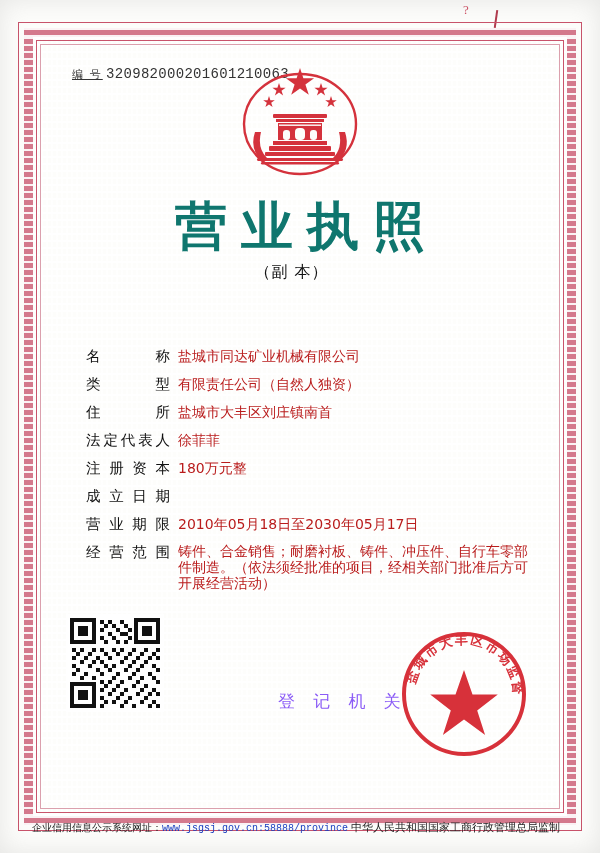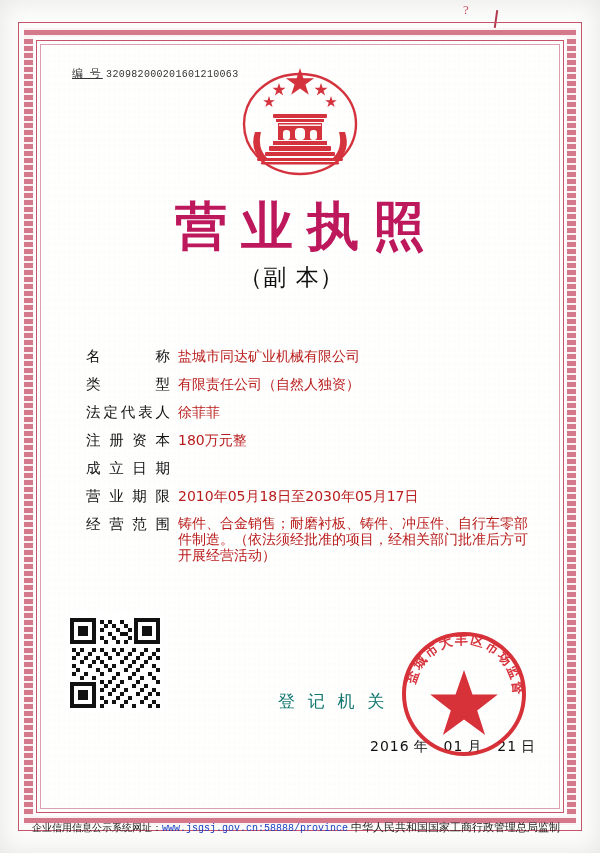--- a/index.html
+++ b/index.html
@@ -102,21 +102,21 @@
     font-family: "Liberation Sans", sans-serif;
     letter-spacing: 0.3px;
   }
   .serial .label {
     font-family: "Liberation Serif", serif;
     letter-spacing: 2px;
     text-decoration: underline;
   }
   .serial .value {
     font-family: "Liberation Mono", monospace;
-    font-size: 10px;
+    font-size: 14px;
   }
 
   
   .emblem {
     position: absolute;
     left: 50%;
     top: 62px;
     transform: translateX(-50%);
     width: 130px;
     height: 118px;
@@ -126,31 +126,31 @@
   .title {
     position: absolute;
     left: 0;
     right: 0;
     top: 192px;
     text-align: center;
     font-family: "DejaVu Sans", sans-serif;
     font-size: 52px;
     font-weight: bold;
     letter-spacing: 14px;
-    color: #be185d;
+    color: #0f766e;
     text-indent: 14px;
   }
   .subtitle {
     position: absolute;
     left: 0;
     right: 17px;
     top: 262px;
     text-align: center;
     font-family: "DejaVu Sans", sans-serif;
-    font-size: 23px;
+    font-size: 16px;
     color: #111;
     letter-spacing: 1px;
   }
 
   .credit-code {
     position: absolute;
     right: 72px;
     top: 308px;
     font-size: 13px;
     color: #111;
@@ -201,24 +201,24 @@
     top: 614px;
     width: 98px;
     height: 98px;
   }
 
   
   .reg-auth {
     position: absolute;
     left: 278px;
     top: 690px;
-    font-family: Liberation Sans, sans-serif;
+    font-family: Liberation Mono, monospace;
     font-size: 17px;
     letter-spacing: 4px;
-    color: #0f766e;
+    color: #8b5cf6;
   }
   .reg-date {
     position: absolute;
     left: 368px;
     top: 738px;
     font-family: "DejaVu Sans", sans-serif;
     font-size: 14px;
     color: #111;
     letter-spacing: 1px;
   }
@@ -324,20 +324,24 @@
   <div class="subtitle">（副 本）</div>
 
   <div class="fields">
     <div class="field-row">
       <div class="field-label">名称</div>
       <div class="field-value">盐城市同达矿业机械有限公司</div>
     </div>
     <div class="field-row">
       <div class="field-label">类型</div>
       <div class="field-value">有限责任公司（自然人独资）</div>
+    </div>
+    <div class="field-row">
+      <div class="field-label">住所</div>
+      <div class="field-value">盐城市大丰区刘庄镇南首</div>
     </div>
     <div class="field-row">
       <div class="field-label">法定代表人</div>
       <div class="field-value">徐菲菲</div>
     </div>
     <div class="field-row">
       <div class="field-label">注册资本</div>
       <div class="field-value">180万元整</div>
     </div>
     <div class="field-row">
@@ -473,25 +477,20 @@
           <rect x="54" y="90" width="4" height="4"></rect>
           <rect x="66" y="90" width="4" height="4"></rect>
           <rect x="82" y="90" width="4" height="4"></rect>
           <rect x="90" y="90" width="4" height="4"></rect>
       </g>
     </svg>
   </div>
 
   <div class="reg-auth">登 记 机 关</div>
 
-  <div class="reg-date">
-    <span>2016</span><span>年</span>
-    &nbsp;<span>01</span><span>月</span>
-    &nbsp;<span>21</span><span>日</span>
-  </div>
 
   <div class="seal">
     <svg viewBox="0 0 132 132" width="132" height="132" xmlns="http://www.w3.org/2000/svg">
       <defs>
         <path id="sealArc" d="M 16,66 A 50,50 0 1 1 116,66"></path>
         <path id="sealArcBottom" d="M 20,66 A 46,46 0 0 0 112,66"></path>
       </defs>
       <circle cx="66" cy="66" r="60" fill="none" stroke="#d4202a" stroke-width="4"></circle>
       <polygon fill="#d4202a" points="66,42 74.5,66.6 99.8,66.6 79.2,82.4 87.1,107 66,91.6 44.9,107 52.8,82.4 32.2,66.6 57.5,66.6"></polygon>
       <text font-family="DejaVu Sans, sans-serif" font-size="13" fill="#d4202a" font-weight="bold" letter-spacing="2">

